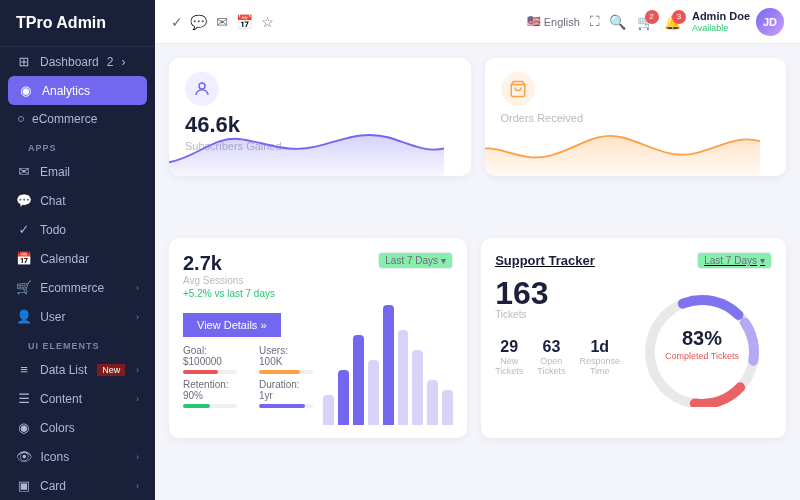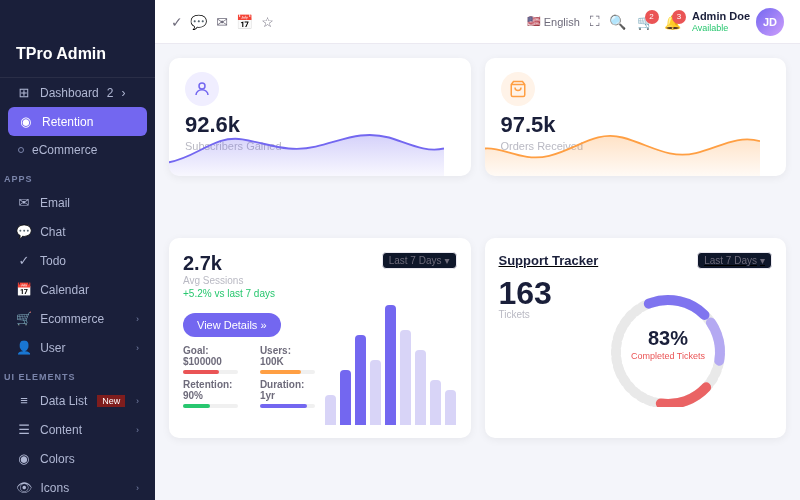--- a/index.html
+++ b/index.html
@@ -15,29 +15,28 @@
       flex-direction: column;
       overflow-y: auto;
       overflow-x: hidden;
     }
     .sidebar-logo {
       padding: 14px 16px;
       color: #fff;
       font-size: 16px;
       font-weight: 700;
       border-bottom: 1px solid rgba(255,255,255,0.07);
-      margin-top: 31px;
     }
     .sidebar-section-label {
       color: #7a84aa;
       font-size: 9px;
       font-weight: 700;
       letter-spacing: 1px;
       text-transform: uppercase;
-      padding: 10px 4px 4px;
+      padding: 10px 28px 4px;
     }
     .sidebar-item {
       display: flex;
       align-items: center;
       padding: 7px 16px;
       color: #b0b7d3;
       font-size: 12px;
       cursor: pointer;
       position: relative;
       gap: 8px;
@@ -178,46 +177,46 @@
       display: flex;
       flex-direction: column;
       height: 200px;
     }
     .sessions-header { display: flex; justify-content: space-between; align-items: flex-start; }
     .sessions-value { font-size: 20px; font-weight: 700; color: #1a1f3a; }
     .sessions-sublabel { font-size: 10px; color: #b9b9c3; }
     .sessions-change { font-size: 10px; color: #28c76f; margin-top: 2px; }
     .last7-badge {
       font-size: 10px; color: #6e6b7b;
-      background: #0f172a;
+      background: #86efac;
       border: 1px solid #ebe9f1;
       border-radius: 4px;
       padding: 2px 6px;
       display: flex; align-items: center; gap: 3px;
     }
     .sessions-body { display: flex; flex: 1; gap: 10px; margin-top: 6px; }
     .sessions-chart { flex: 1; display: flex; align-items: flex-end; gap: 4px; }
     .bar {
       flex: 1;
       border-radius: 4px 4px 0 0;
     }
     .view-details-btn {
       background: #7367f0;
       color: #fff;
       border: none;
-      border-radius: 12px;
+      border-radius: 0;
       padding: 6px 14px;
       font-size: 11px;
       cursor: pointer;
       margin-top: 8px;
       display: flex; align-items: center; gap: 4px;
       width: fit-content;
     }
     .sessions-metrics { margin-top: 8px; }
-    .metric-row { display: flex; gap: 22px; margin-bottom: 5px; font-weight: bold; }
+    .metric-row { display: flex; gap: 22px; margin-bottom: 5px; }
     .metric-item { flex: 1; }
     .metric-label { font-size: 10px; color: #6e6b7b; margin-bottom: 3px; }
     .metric-bar-bg { height: 4px; background: #f0f0f0; border-radius: 2px; }
     .metric-bar-fill { height: 4px; border-radius: 2px; }
 
     
     .support-card {
       background: #fff;
       border-radius: 10px;
       padding: 14px;
@@ -243,21 +242,21 @@
 
   <div class="dashboard-row">
     <span class="sidebar-icon">⊞</span>
     <span>Dashboard</span>
     <span class="badge">2</span>
     <span class="arrow">›</span>
   </div>
 
   <div class="sidebar-item active">
     <span class="sidebar-icon">◉</span>
-    <span>Retention</span>
+    <span>Analytics</span>
   </div>
 
   <div class="sidebar-item">
     <span class="dot"></span>
     <span>eCommerce</span>
   </div>
 
   <div class="sidebar-section-label">APPS</div>
 
   <div class="sidebar-item">
@@ -356,21 +355,21 @@
 
     <div class="stats-row">
 
       <div class="stat-card">
         <div class="stat-icon-circle purple">
           <svg width="18" height="18" viewBox="0 0 24 24" fill="none" stroke="#7367f0" stroke-width="2">
             <circle cx="12" cy="8" r="4"></circle>
               <path d="M4 20c0-4 3.6-7 8-7s8 3 8 7"></path>
           </svg>
         </div>
-        <div class="stat-value">92.6k</div>
+        <div class="stat-value">46.6k</div>
         <div class="stat-label">Subscribers Gained</div>
         <svg class="wave-chart" viewBox="0 0 300 60" preserveAspectRatio="none" height="55" xmlns="http://www.w3.org/2000/svg">
           <defs>
             <linearGradient id="purpleGrad" x1="0" y1="0" x2="0" y2="1">
               <stop offset="0%" stop-color="#7367f0" stop-opacity="0.3"></stop>
               <stop offset="100%" stop-color="#7367f0" stop-opacity="0.05"></stop>
             </linearGradient>
           </defs>
           <path d="M0,45 C30,40 50,15 80,20 C110,25 130,35 160,28 C190,21 210,10 240,18 C260,24 280,35 300,30 L300,60 L0,60 Z" fill="url(#purpleGrad)"></path>
           <path d="M0,45 C30,40 50,15 80,20 C110,25 130,35 160,28 C190,21 210,10 240,18 C260,24 280,35 300,30" fill="none" stroke="#7367f0" stroke-width="2"></path>
@@ -378,21 +377,20 @@
       </div>
 
       <div class="stat-card">
         <div class="stat-icon-circle orange">
           <svg width="18" height="18" viewBox="0 0 24 24" fill="none" stroke="#ff9f43" stroke-width="2">
             <path d="M6 2L3 6v14a2 2 0 002 2h14a2 2 0 002-2V6l-3-4z"></path>
               <line x1="3" y1="6" x2="21" y2="6"></line>
               <path d="M16 10a4 4 0 01-8 0"></path>
           </svg>
         </div>
-        <div class="stat-value">97.5k</div>
         <div class="stat-label">Orders Received</div>
         <svg class="wave-chart" viewBox="0 0 300 60" preserveAspectRatio="none" height="55" xmlns="http://www.w3.org/2000/svg">
           <defs>
             <linearGradient id="orangeGrad" x1="0" y1="0" x2="0" y2="1">
               <stop offset="0%" stop-color="#ff9f43" stop-opacity="0.3"></stop>
               <stop offset="100%" stop-color="#ff9f43" stop-opacity="0.05"></stop>
             </linearGradient>
           </defs>
           <path d="M0,30 C20,28 40,45 70,38 C100,31 120,10 150,18 C180,26 200,42 230,35 C255,29 275,15 300,22 L300,60 L0,60 Z" fill="url(#orangeGrad)"></path>
           <path d="M0,30 C20,28 40,45 70,38 C100,31 120,10 150,18 C180,26 200,42 230,35 C255,29 275,15 300,22" fill="none" stroke="#ff9f43" stroke-width="2"></path>
@@ -465,20 +463,34 @@
         <span class="support-title">Support Tracker</span>
         <div class="last7-badge">
           <span>Last 7 Days</span>
           <span>▾</span>
         </div>
       </div>
       <div class="support-body">
         <div class="support-left">
           <div class="tickets-count">163</div>
           <div class="tickets-label">Tickets</div>
+          <div style="display:flex;gap:14px;margin-top:8px;">
+            <div class="support-stat-item">
+              <div class="support-stat-value">29</div>
+              <div class="support-stat-label">New Tickets</div>
+            </div>
+            <div class="support-stat-item">
+              <div class="support-stat-value">63</div>
+              <div class="support-stat-label">Open Tickets</div>
+            </div>
+            <div class="support-stat-item">
+              <div class="support-stat-value">1d</div>
+              <div class="support-stat-label">Response Time</div>
+            </div>
+          </div>
         </div>
         <div class="gauge-container">
           <svg width="140" height="130" viewBox="0 0 140 130">
 
             <g transform="translate(70,75)">
 
               <circle cx="0" cy="0" r="52" fill="none" stroke="#e9e9e9" stroke-width="10" stroke-dasharray="4 4" stroke-dashoffset="0" transform="rotate(-200)" stroke-linecap="round"></circle>
 
               <circle cx="0" cy="0" r="52" fill="none" stroke="#7367f0" stroke-width="10" stroke-dasharray="60 300" stroke-dashoffset="-80" transform="rotate(-200)" stroke-linecap="round" opacity="0.9"></circle>
 

